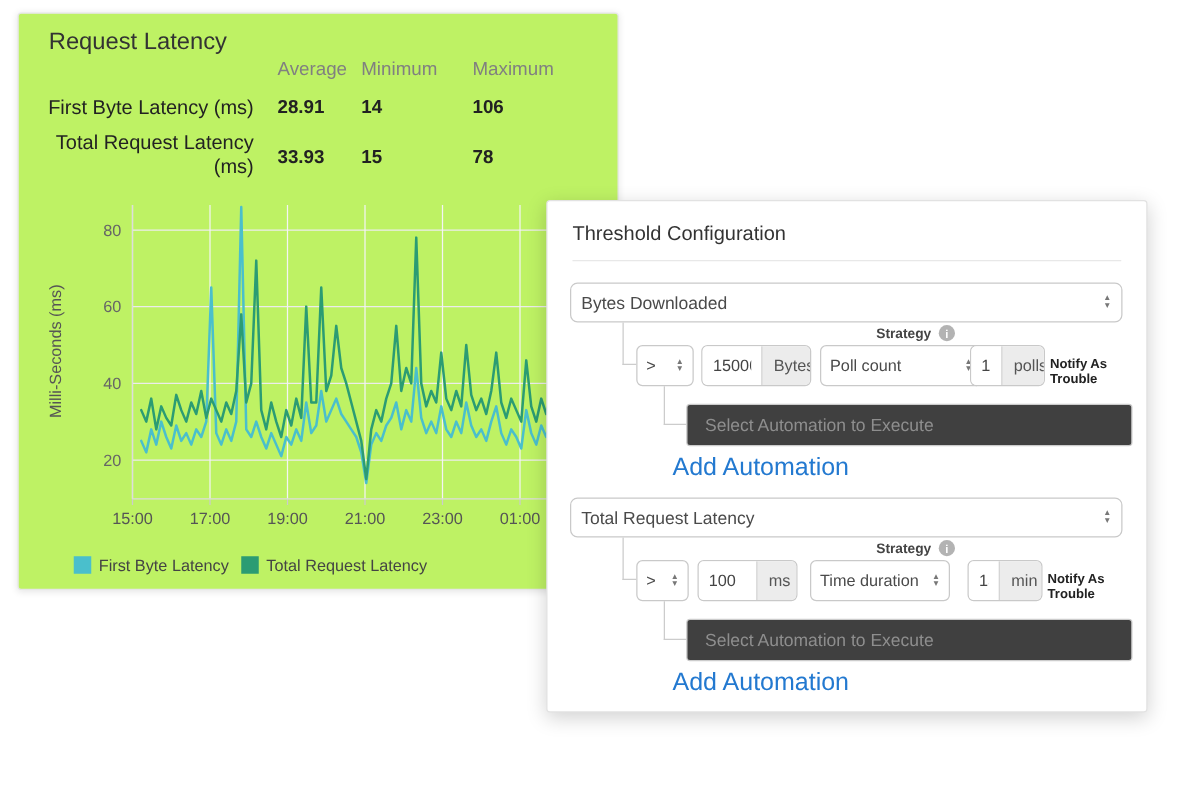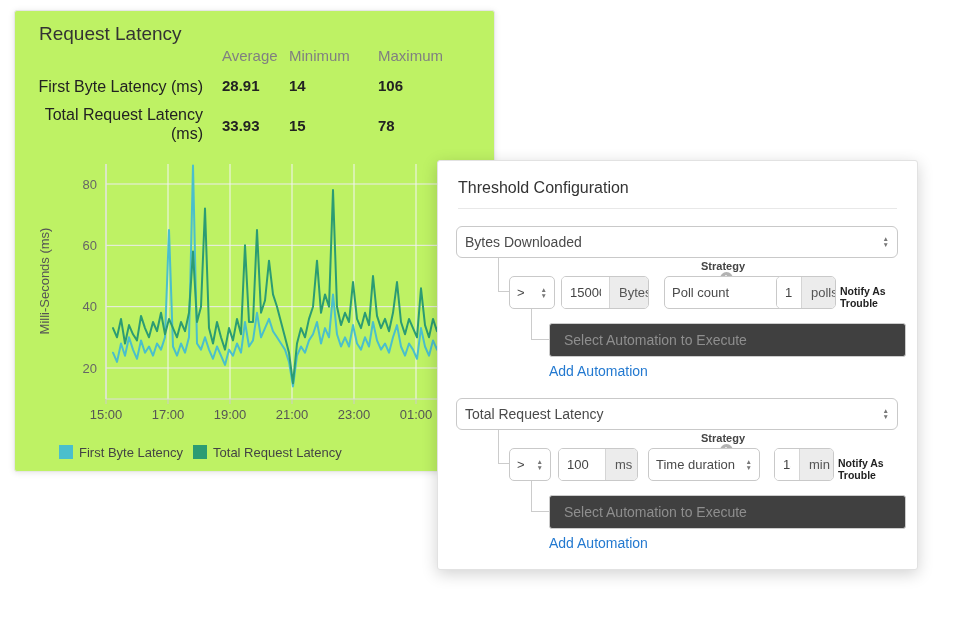--- a/index.html
+++ b/index.html
@@ -41,40 +41,40 @@
   }
   .small-select {
     position: absolute; height: 33px; border: 1px solid #c9c9c9; border-radius: 5px;
     background: #fff; display: flex; align-items: center; justify-content: space-between;
     padding: 0 7px; font-size: 13px; color: #4a4a4a; cursor: pointer;
   }
   .updown { display: inline-flex; flex-direction: column; align-items: center; color: #777; margin-left: 5px; }
   .updown::before { content: "▲"; font-size: 6.5px; line-height: 6px; }
   .updown::after  { content: "▼"; font-size: 6.5px; line-height: 6px; }
 
-  .strategy-label { position: absolute; font-size: 11px; font-weight: 700; color: #444; display: flex; align-items: center; flex-direction: column; }
+  .strategy-label { position: absolute; font-size: 11px; font-weight: 700; color: #444; display: flex; align-items: center; }
   .info-icon { width: 13px; height: 13px; border-radius: 50%; background: #b3b3b3; color: #fff;
     font-size: 9px; font-weight: 700; display: inline-flex; align-items: center; justify-content: center;
     margin-left: 6px; font-style: normal; }
   .info-icon::before { content: "i"; }
 
   .group { position: absolute; height: 33px; display: inline-flex; border: 1px solid #c9c9c9; border-radius: 5px; overflow: hidden; background: #fff; }
   .group input { border: none; outline: none; font-size: 13px; color: #444; padding: 0 8px; width: 100%; font-family: "Liberation Sans", sans-serif; }
   .group .addon { background: #ececec; border-left: 1px solid #d5d5d5; display: flex; align-items: center; padding: 0 9px; font-size: 13px; color: #555; }
 
   .notify { position: absolute; font-size: 10.5px; font-weight: 700; color: #222; }
 
   .connector { position: absolute; border-left: 1px solid #ccc; border-bottom: 1px solid #ccc; }
 
   .automation-box {
     position: absolute; left: 111px; width: 357px; height: 34px;
     border: 1px solid #ccc; border-radius: 3px; background: #404040;
     line-height: 32px; padding-left: 14px; font-size: 14px; color: #8e8e8e; cursor: pointer;
   }
-  .add-automation { position: absolute; left: 111px; font-size: 14px; color: #2379d0; cursor: pointer; text-decoration: none; }
+  .add-automation { position: absolute; left: 100px; font-size: 20px; color: #2379d0; cursor: pointer; text-decoration: none; }
 </style>
 </head>
 <body>
 
 <div class="stage">
 
   <div class="latency-panel">
     <div class="latency-title">Request Latency</div>
 
     <div class="stat-head col-a">Average</div>
@@ -156,21 +156,21 @@
     <div class="small-select" style="left:71px; top:115px; width:46px">
       <span>&gt;</span>
       <span class="updown"></span>
     </div>
 
     <div class="group" style="left:123px; top:115px; width:88px">
       <input style="width: 47px;" value="15000">
       <span class="addon">Bytes</span>
     </div>
 
-    <div class="small-select" style="left:226px; top:115px; width:130px">
+    <div class="small-select" style="left:218px; top:115px; width:130px">
       <span>Poll count</span>
       <span class="updown"></span>
     </div>
 
     <div class="group" style="left:338px; top:115px; width:60px">
       <input style="width: 24px;" value="1">
       <span class="addon">polls</span>
     </div>
 
     <div class="notify" style="left:402px; top:124px">Notify As Trouble</div>

